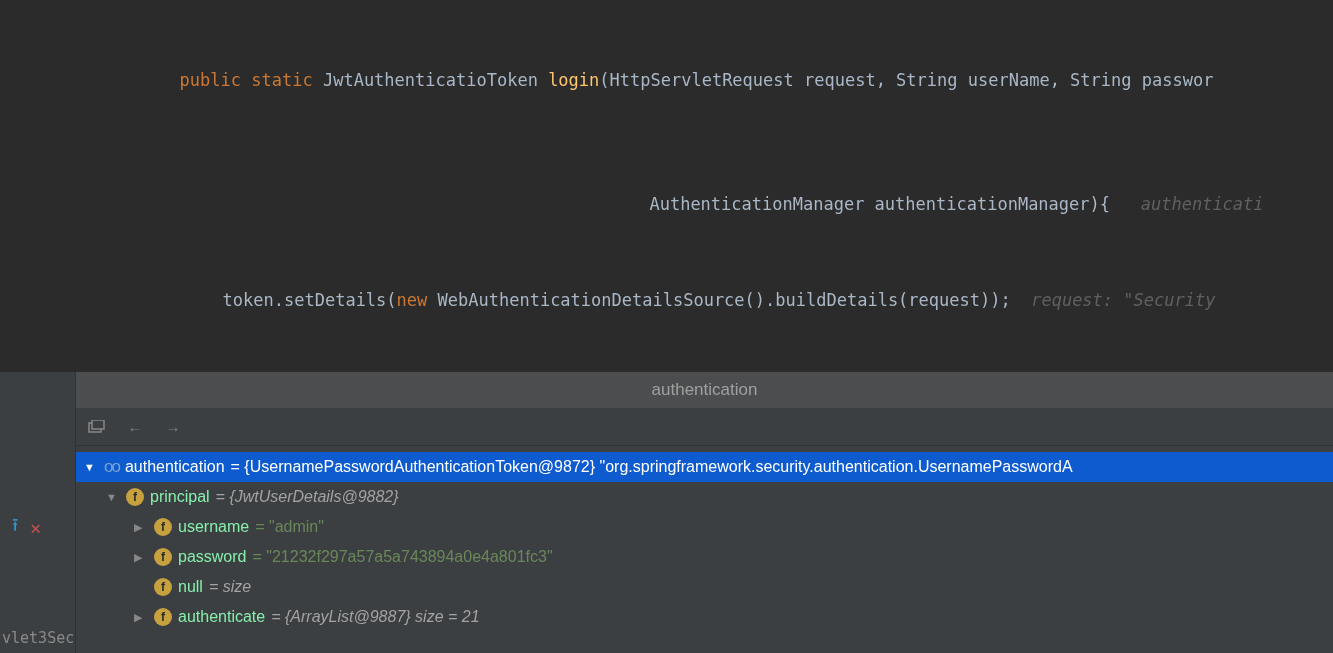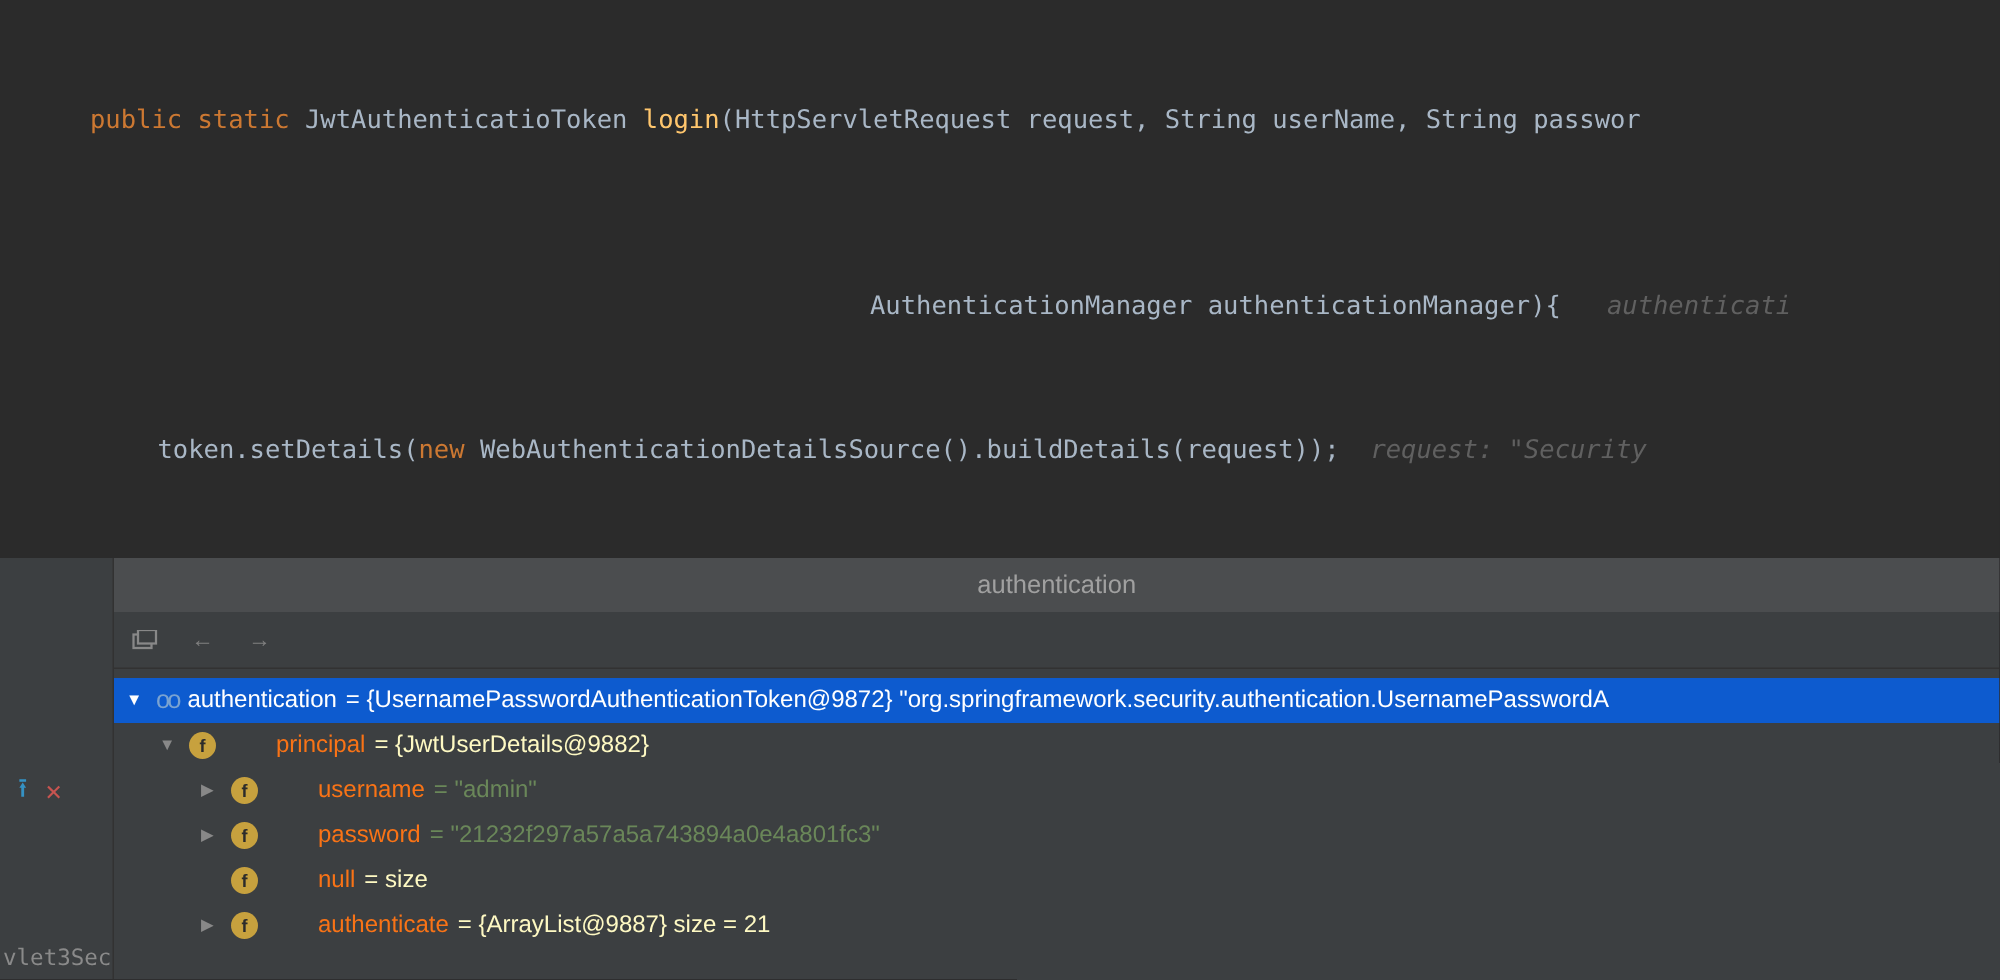--- a/index.html
+++ b/index.html
@@ -15,20 +15,21 @@
   }
   .editor {
     position: absolute;
     top: 0; left: 0; right: 0; bottom: 0;
     white-space: pre;
     line-height: 32px;
   }
   .code-line {
     padding-left: 60px;
     position: relative;
+    text-align: center;
   }
   .indent1 { padding-left: 105px; }
   .dark-red-bg {
     background: rgba(80,40,40,0.35);
   }
   .kw { color: #cc7832; }
   .fn2 { color: #ffc66d; }
   .comment { color: #808080; font-style: italic; }
   .hint { color: #606060; font-style: italic; }
   .boxed {
@@ -113,22 +114,22 @@
     font-weight: bold;
     display:flex;align-items:center;justify-content:center;
     font-family: Arial,sans-serif;
   }
   .oo-icon {
     color: #7aa3d1;
     font-weight: normal;
     font-size: 17px;
     letter-spacing: -2px;
   }
-  .var-name { color: #f97316; margin-left: 34px; }
-  .val-obj { color: #fef9c3; }
+  .var-name { color: #86efac; }
+  .val-obj { color: #a3a3a3; font-style: italic; }
   .val-str { color: #6a8759; }
 
   .left-gutter {
     position: absolute;
     left: 0;
     width: 76px;
     top: 372px;
     bottom: 0;
     background: #3c3f41;
     border-right: 1px solid #323232;

